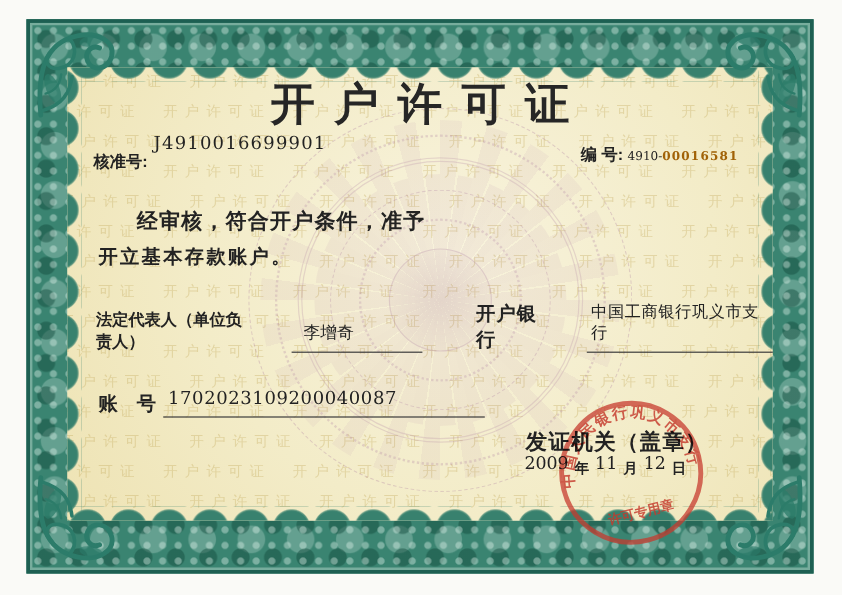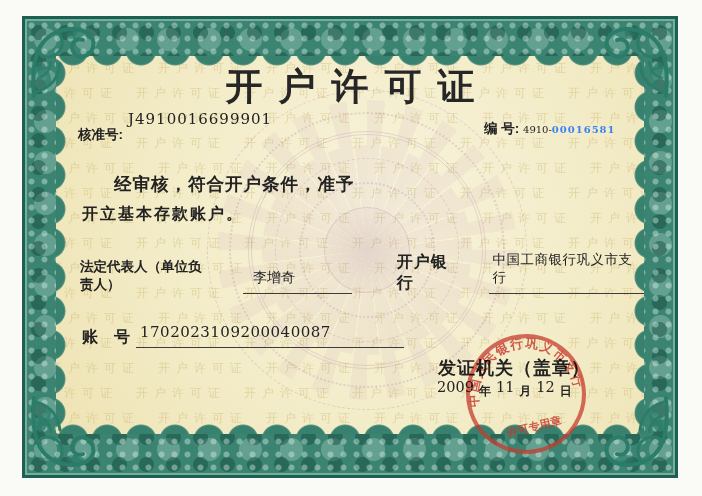--- a/index.html
+++ b/index.html
@@ -54,21 +54,21 @@
   
   .content{position:absolute;inset:40px 34px 44px 34px;z-index:6;color:#222;}
   .title{position:absolute;left:0;right:0;top:6px;text-align:center;
          font-family:"DejaVu Serif","Liberation Serif",serif;font-weight:800;
          font-size:37px;letter-spacing:16px;padding-left:16px;color:#262626;}
   .approval-label{position:absolute;left:22px;top:70px;font-size:13.5px;font-weight:bold;}
   .approval-value{position:absolute;left:72px;top:54px;font-size:15px;letter-spacing:1px;
          font-family:"DejaVu Serif",serif;}
   .serial{position:absolute;left:428px;top:64px;font-size:13.5px;font-weight:bold;}
   .serial .num{font-family:"DejaVu Serif",serif;font-size:10px;font-weight:normal;}
-  .serial .red{color:#3b82f6;font-weight:bold;letter-spacing:1px;}
+  .serial .red{color:#a16207;font-weight:bold;letter-spacing:1px;}
   .row{position:absolute;display:flex;align-items:flex-end;}
   .line1{left:58px;top:100px;height:40px;}
   .biglabel{font-size:17.5px;font-weight:bold;letter-spacing:1px;line-height:24px;}
   .field{border-bottom:1.5px solid #3c3c3c;display:flex;align-items:flex-end;}
   .field span{font-family:"DejaVu Serif",serif;margin-bottom:6px;}
   .f-company{width:276px;margin:0 8px;}
   .f-company span{font-size:13.5px;padding-left:12px;}
   .line2{left:26px;top:148px;font-size:16px;font-weight:bold;letter-spacing:2px;}
   .line3{left:24px;top:200px;height:38px;gap:35px;}
   .l3a{font-size:13.5px;font-weight:bold;}

